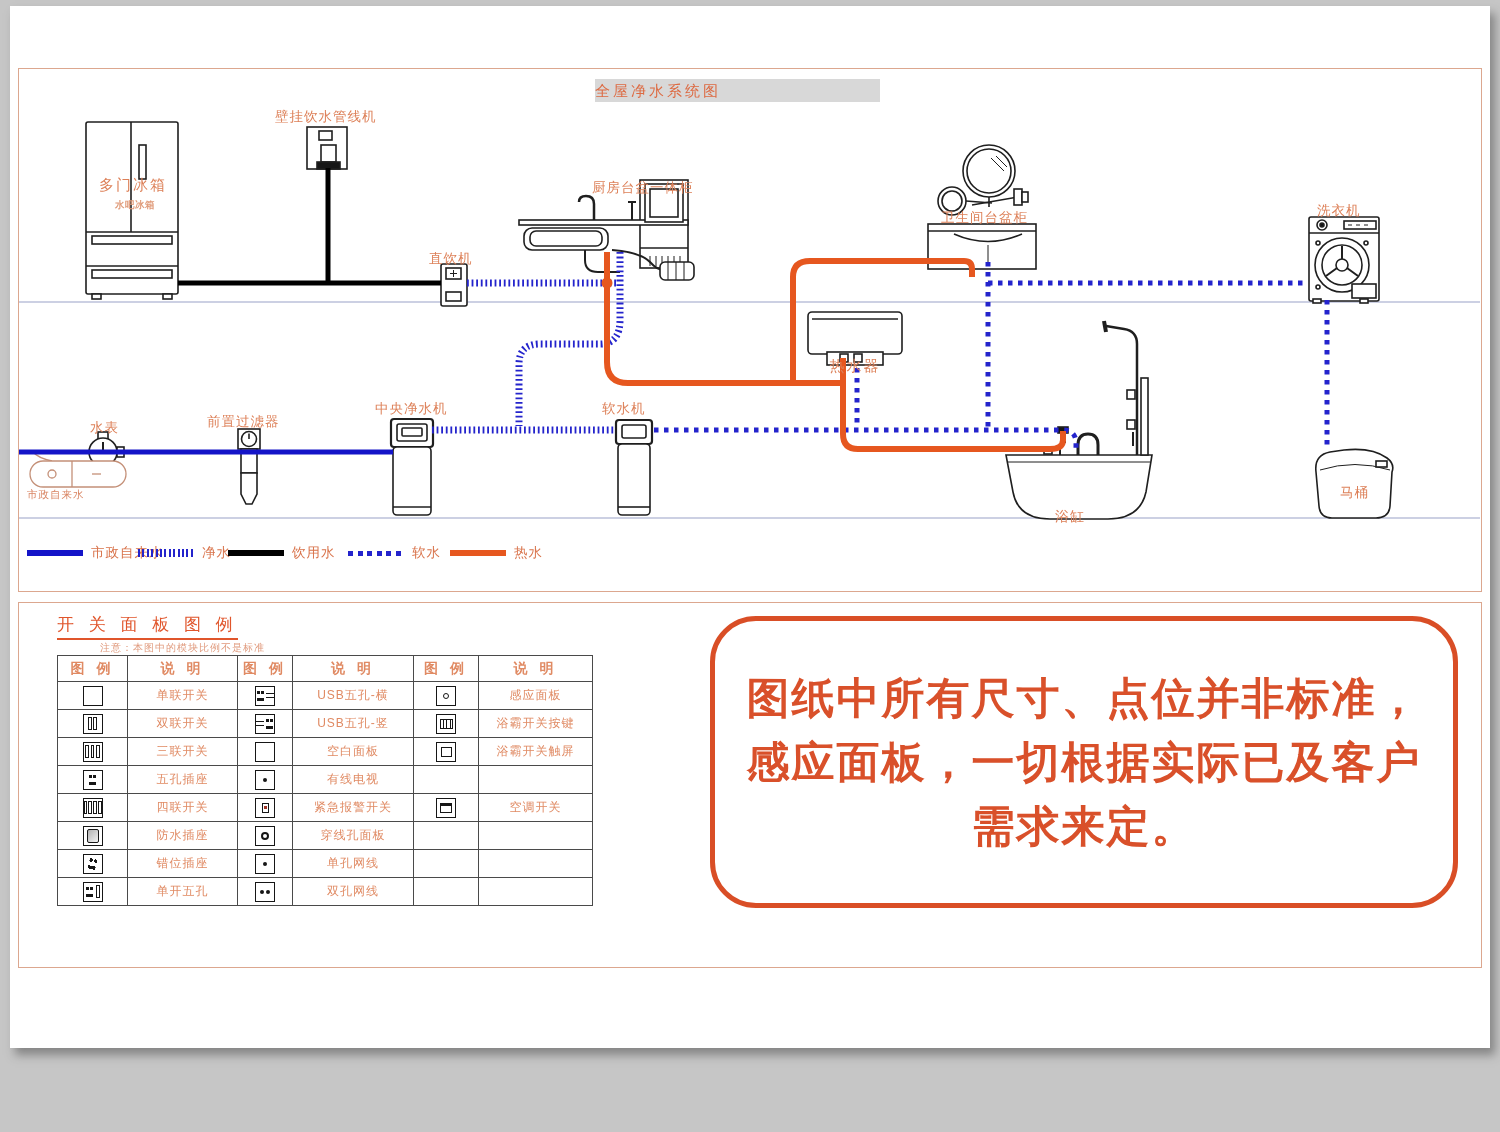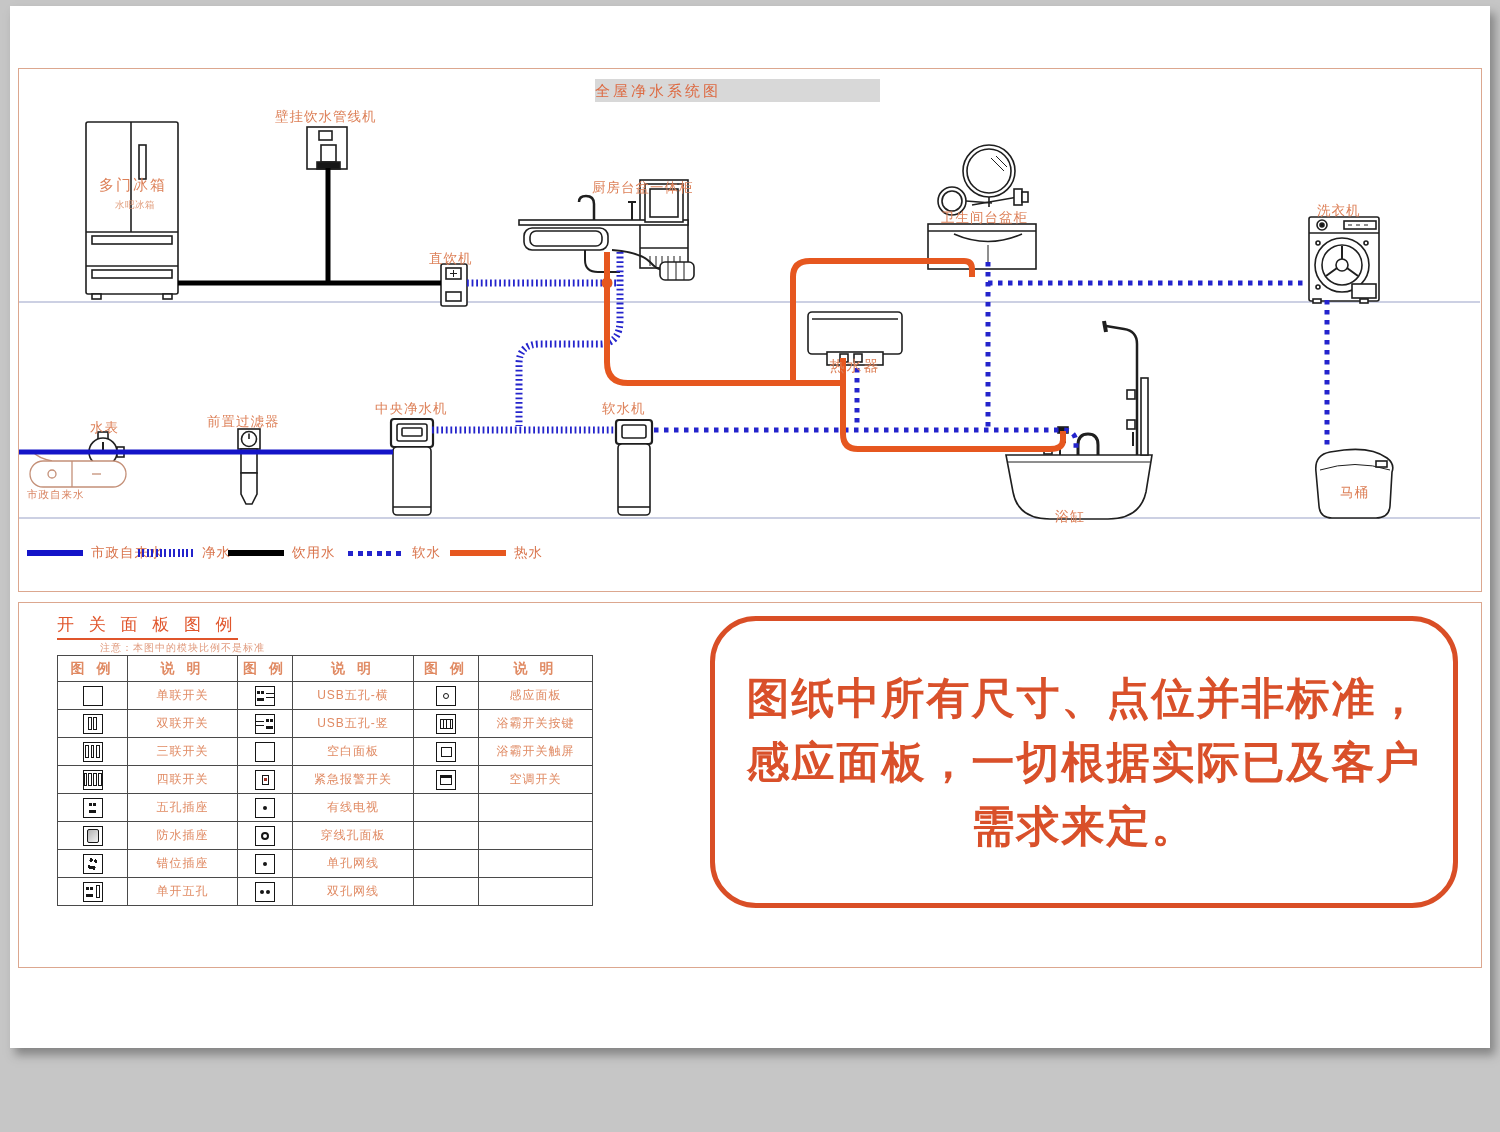--- a/index.html
+++ b/index.html
@@ -10,21 +10,21 @@
   }
   .page{position:absolute;left:10px;top:6px;width:1480px;height:1042px;background:#ffffff;
         box-shadow:5px 7px 9px rgba(70,70,70,.5);}
   .panel{position:absolute;border:1.5px solid #dca78f;background:transparent;}
   .panel-top{left:18px;top:68px;width:1462px;height:522px;}
   .panel-bottom{left:18px;top:602px;width:1462px;height:364px;}
   svg.overlay{position:absolute;left:0;top:0;pointer-events:none;}
   .titlebar{position:absolute;left:595px;top:79px;width:285px;height:23px;background:#d8d8d8;
             color:#dd6a42;font-size:15px;letter-spacing:3px;text-align:left;line-height:23px;}
   .lbl{position:absolute;color:#dd8058;font-size:13.5px;letter-spacing:1px;white-space:nowrap;}
-  .lbl.small{font-size:9.5px;color:#e09a78;letter-spacing:.5px;}
+  .lbl.small{font-size:9.5px;color:#e09a78;letter-spacing:.5px;font-weight:bold;}
   .lbl.tiny{font-size:10.5px;color:#d98563;}
   .lbl.big{font-size:15px;letter-spacing:2px;}
   .lbl.center{text-align:center;margin-top:31px;}
 
   
   .pipelegend-item{position:absolute;top:545px;display:flex;align-items:center;gap:8px;height:16px;}
   .pipelegend-item .txt{color:#d9744c;font-size:13.5px;letter-spacing:1px;white-space:nowrap;}
   .sw{display:block;width:56px;}
   .sw-municipal{height:6px;background:#1414c8;}
   .sw-purified{height:8px;background:repeating-linear-gradient(90deg,#2424cc 0 2px,transparent 2px 4.4px);}
@@ -345,46 +345,46 @@
         <td class="lab">三联开关</td>
         <td><span class="pico"></span></td>
         <td class="lab">空白面板</td>
         <td><span class="pico">
             <i class="scr"></i>
           </span></td>
         <td class="lab">浴霸开关触屏</td>
       </tr>
       <tr>
         <td><span class="pico">
-            <i class="vb"></i>
-            <i class="vb"></i>
-            <i class="vb"></i>
-            <i class="vb"></i>
-          </span></td>
-        <td class="lab">四联开关</td>
-        <td><span class="pico">
-            <i class="al"></i>
-          </span></td>
-        <td class="lab">紧急报警开关</td>
-        <td><span class="pico">
-            <i class="ac"></i>
-          </span></td>
-        <td class="lab">空调开关</td>
-      </tr>
-      <tr>
-        <td><span class="pico">
             <i class="p5"></i>
           </span></td>
         <td class="lab">五孔插座</td>
         <td><span class="pico">
             <i class="dt"></i>
           </span></td>
         <td class="lab">有线电视</td>
         <td></td>
         <td class="lab"></td>
+      </tr>
+      <tr>
+        <td><span class="pico">
+            <i class="vb"></i>
+            <i class="vb"></i>
+            <i class="vb"></i>
+            <i class="vb"></i>
+          </span></td>
+        <td class="lab">四联开关</td>
+        <td><span class="pico">
+            <i class="al"></i>
+          </span></td>
+        <td class="lab">紧急报警开关</td>
+        <td><span class="pico">
+            <i class="ac"></i>
+          </span></td>
+        <td class="lab">空调开关</td>
       </tr>
       <tr>
         <td><span class="pico">
             <i class="wp"></i>
           </span></td>
         <td class="lab">防水插座</td>
         <td><span class="pico">
             <i class="ring"></i>
           </span></td>
         <td class="lab">穿线孔面板</td>

